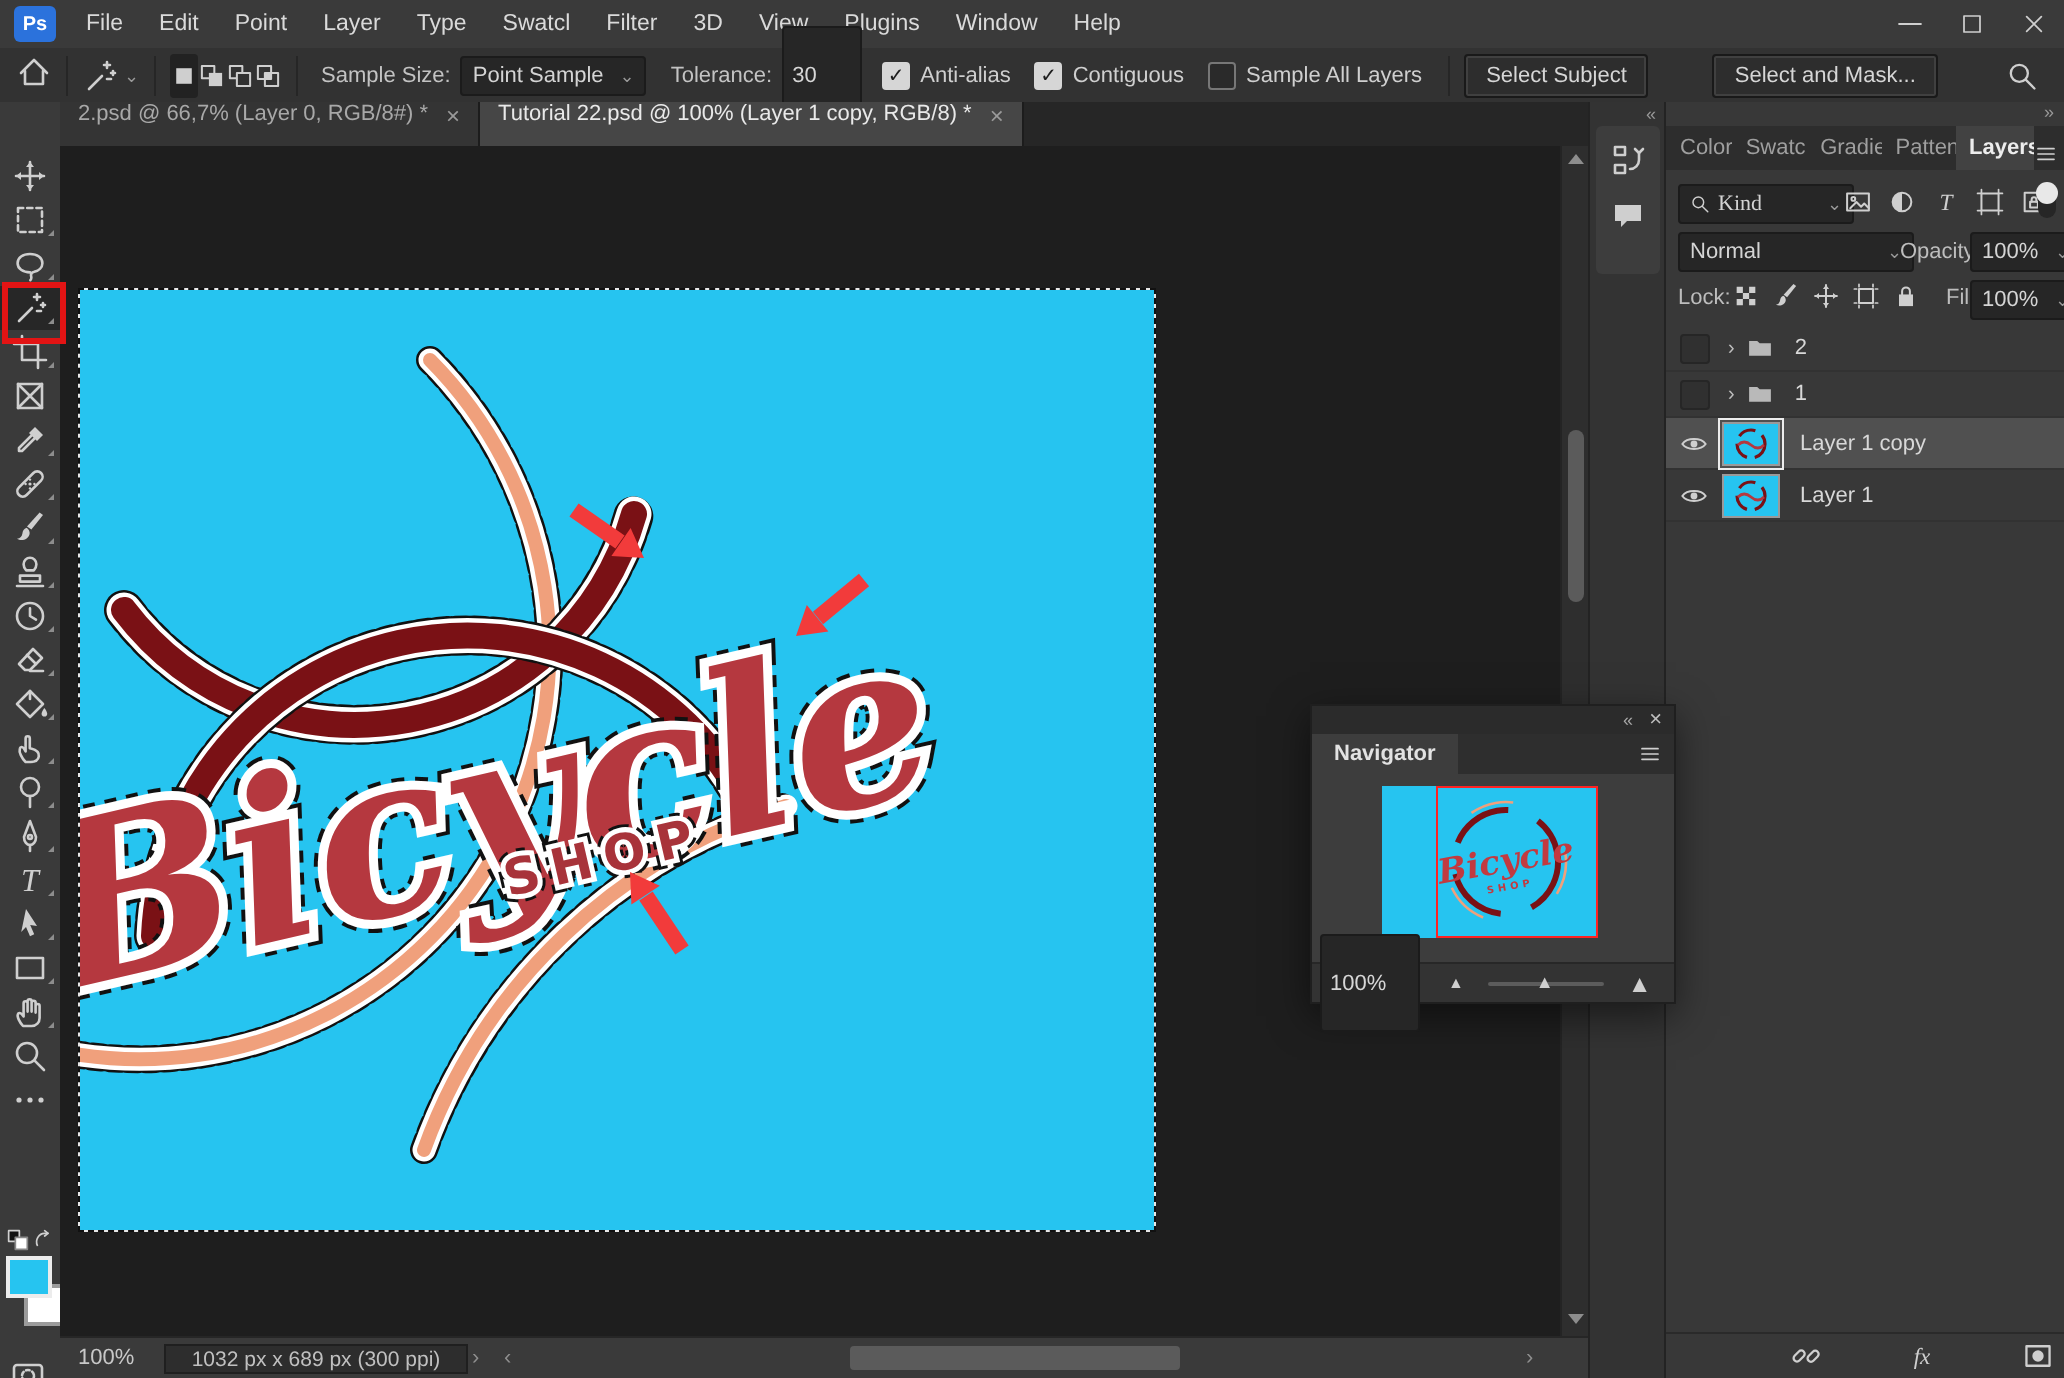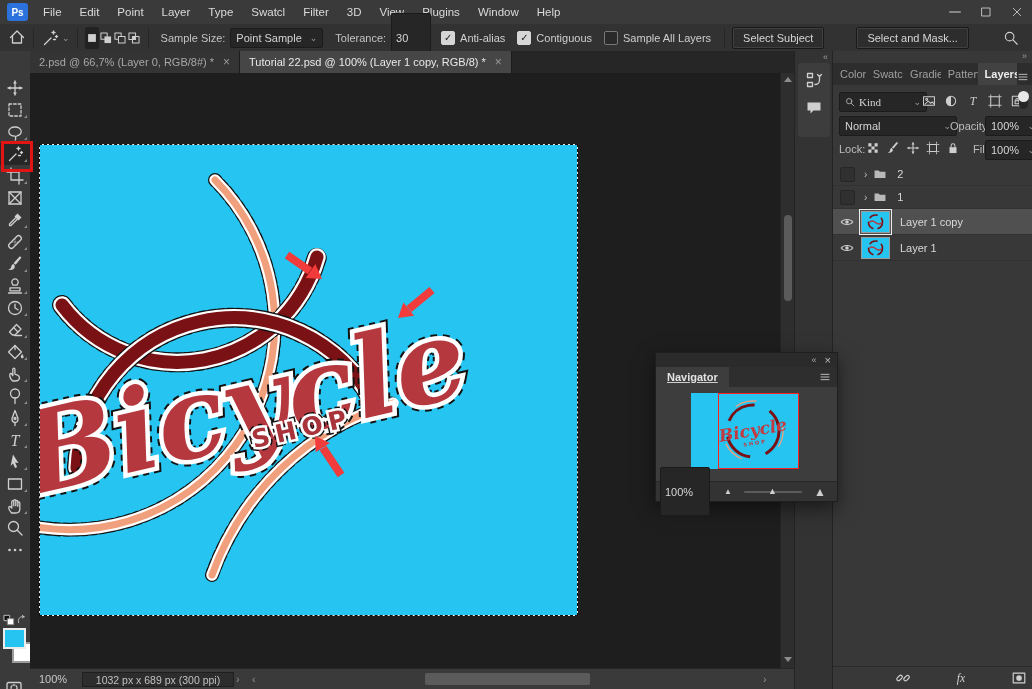--- a/index.html
+++ b/index.html
@@ -42,21 +42,21 @@
   .tools{position:absolute;left:0;top:26px;width:30px;display:flex;flex-direction:column;}
   .tool{width:30px;height:22px;display:flex;align-items:center;justify-content:center;position:relative;}
   .tool.active{background:#272727;}
   .tool.fly::after{content:"";position:absolute;right:3px;bottom:3px;border-left:3px solid transparent;border-bottom:3px solid #8d8d8d;}
   .tool-highlight{left:1px;top:141px;width:26px;height:25px;border:3px solid #e31414;z-index:70;}
   .fgswatch{left:3px;top:577px;width:19px;height:17px;background:#26c4f0;border:2px solid #ececec;z-index:2;}
   .bgswatch{left:12px;top:591px;width:19px;height:17px;background:#fff;border:2px solid #9c9c9c;}
 
   
   .tabbar{left:30px;top:51px;width:764px;height:22px;background:#262626;display:flex;border-bottom:1px solid #181818;}
-  .doc-tab{display:flex;align-items:center;padding:0 9px;background:#343434;color:#a8a8a8;border-right:1px solid #1c1c1c;white-space:nowrap;}
+  .doc-tab{display:flex;align-items:flex-start;padding:0 9px;background:#343434;color:#a8a8a8;border-right:1px solid #1c1c1c;white-space:nowrap;}
   .doc-tab.active{background:#464646;color:#e9e9e9;}
   .tab-close{margin-left:9px;color:#9a9a9a;font-size:12px;}
   .canvas-surround{left:30px;top:73px;width:750px;height:595px;background:#1e1e1e;}
   .document{left:40px;top:145px;width:537px;height:470px;box-shadow:0 0 0 1px #e8e8e8;}
   .document::after{content:"";position:absolute;inset:-1px;border:1px dashed #111;pointer-events:none;}
   .vscroll{left:780px;top:73px;width:14px;height:595px;background:#2e2e2e;border-left:1px solid #242424;}
   .vthumb{left:3px;top:142px;width:8px;height:86px;background:#5b5b5b;border-radius:4px;}
   .tri-up{width:0;height:0;border-left:4px solid transparent;border-right:4px solid transparent;border-bottom:5px solid #8d8d8d;}
   .tri-down{width:0;height:0;border-left:4px solid transparent;border-right:4px solid transparent;border-top:5px solid #8d8d8d;}
 
@@ -95,21 +95,21 @@
   .lthumb{width:27px;height:20px;margin-left:8px;border:1px solid #9a9a9a;flex:none;}
   .lthumb.sel{outline:1px solid #ededed;outline-offset:1px;}
   .lname{margin-left:10px;color:#d8d8d8;}
   .lbottom{left:0;top:615px;width:200px;height:22px;border-top:1px solid #2a2a2a;display:flex;align-items:center;gap:8px;padding-left:28px;}
 
   
   .navigator{left:655px;top:352px;width:181px;height:148px;background:#3d3d3d;border:1px solid #1f1f1f;
              box-shadow:0 6px 18px rgba(0,0,0,.5);z-index:50;}
   .nav-head{position:absolute;left:0;top:0;width:100%;height:14px;background:#2b2b2b;display:flex;align-items:center;
             justify-content:flex-end;gap:8px;padding-right:6px;box-sizing:border-box;color:#a9a9a9;font-size:9px;}
-  .nav-tabrow{position:absolute;left:0;top:14px;width:100%;height:20px;background:#2e2e2e;display:flex;text-decoration:underline;}
+  .nav-tabrow{position:absolute;left:0;top:14px;width:100%;height:20px;background:#2e2e2e;display:flex;}
   .nav-tab{background:#3d3d3d;padding:0 11px;line-height:20px;color:#e2e2e2;font-size:11px;font-weight:bold;}
   .nav-thumb{position:absolute;left:35px;top:40px;width:108px;height:76px;}
   .nav-proxy{position:absolute;left:27px;top:0px;width:79px;height:74px;border:1.5px solid #ff2222;}
   .nav-foot{position:absolute;left:0;top:128px;width:100%;height:19px;background:#333;border-top:1px solid #272727;
             display:flex;align-items:center;}
   .nav-zoom{width:40px;margin-left:4px;height:12px;}
   .slider-track{width:58px;height:2px;background:#5c5c5c;border-radius:1px;position:relative;}
   .tri{color:#cfcfcf;line-height:1;}
 
   .glyph-close{color:#bdbdbd;font-size:11px;}

